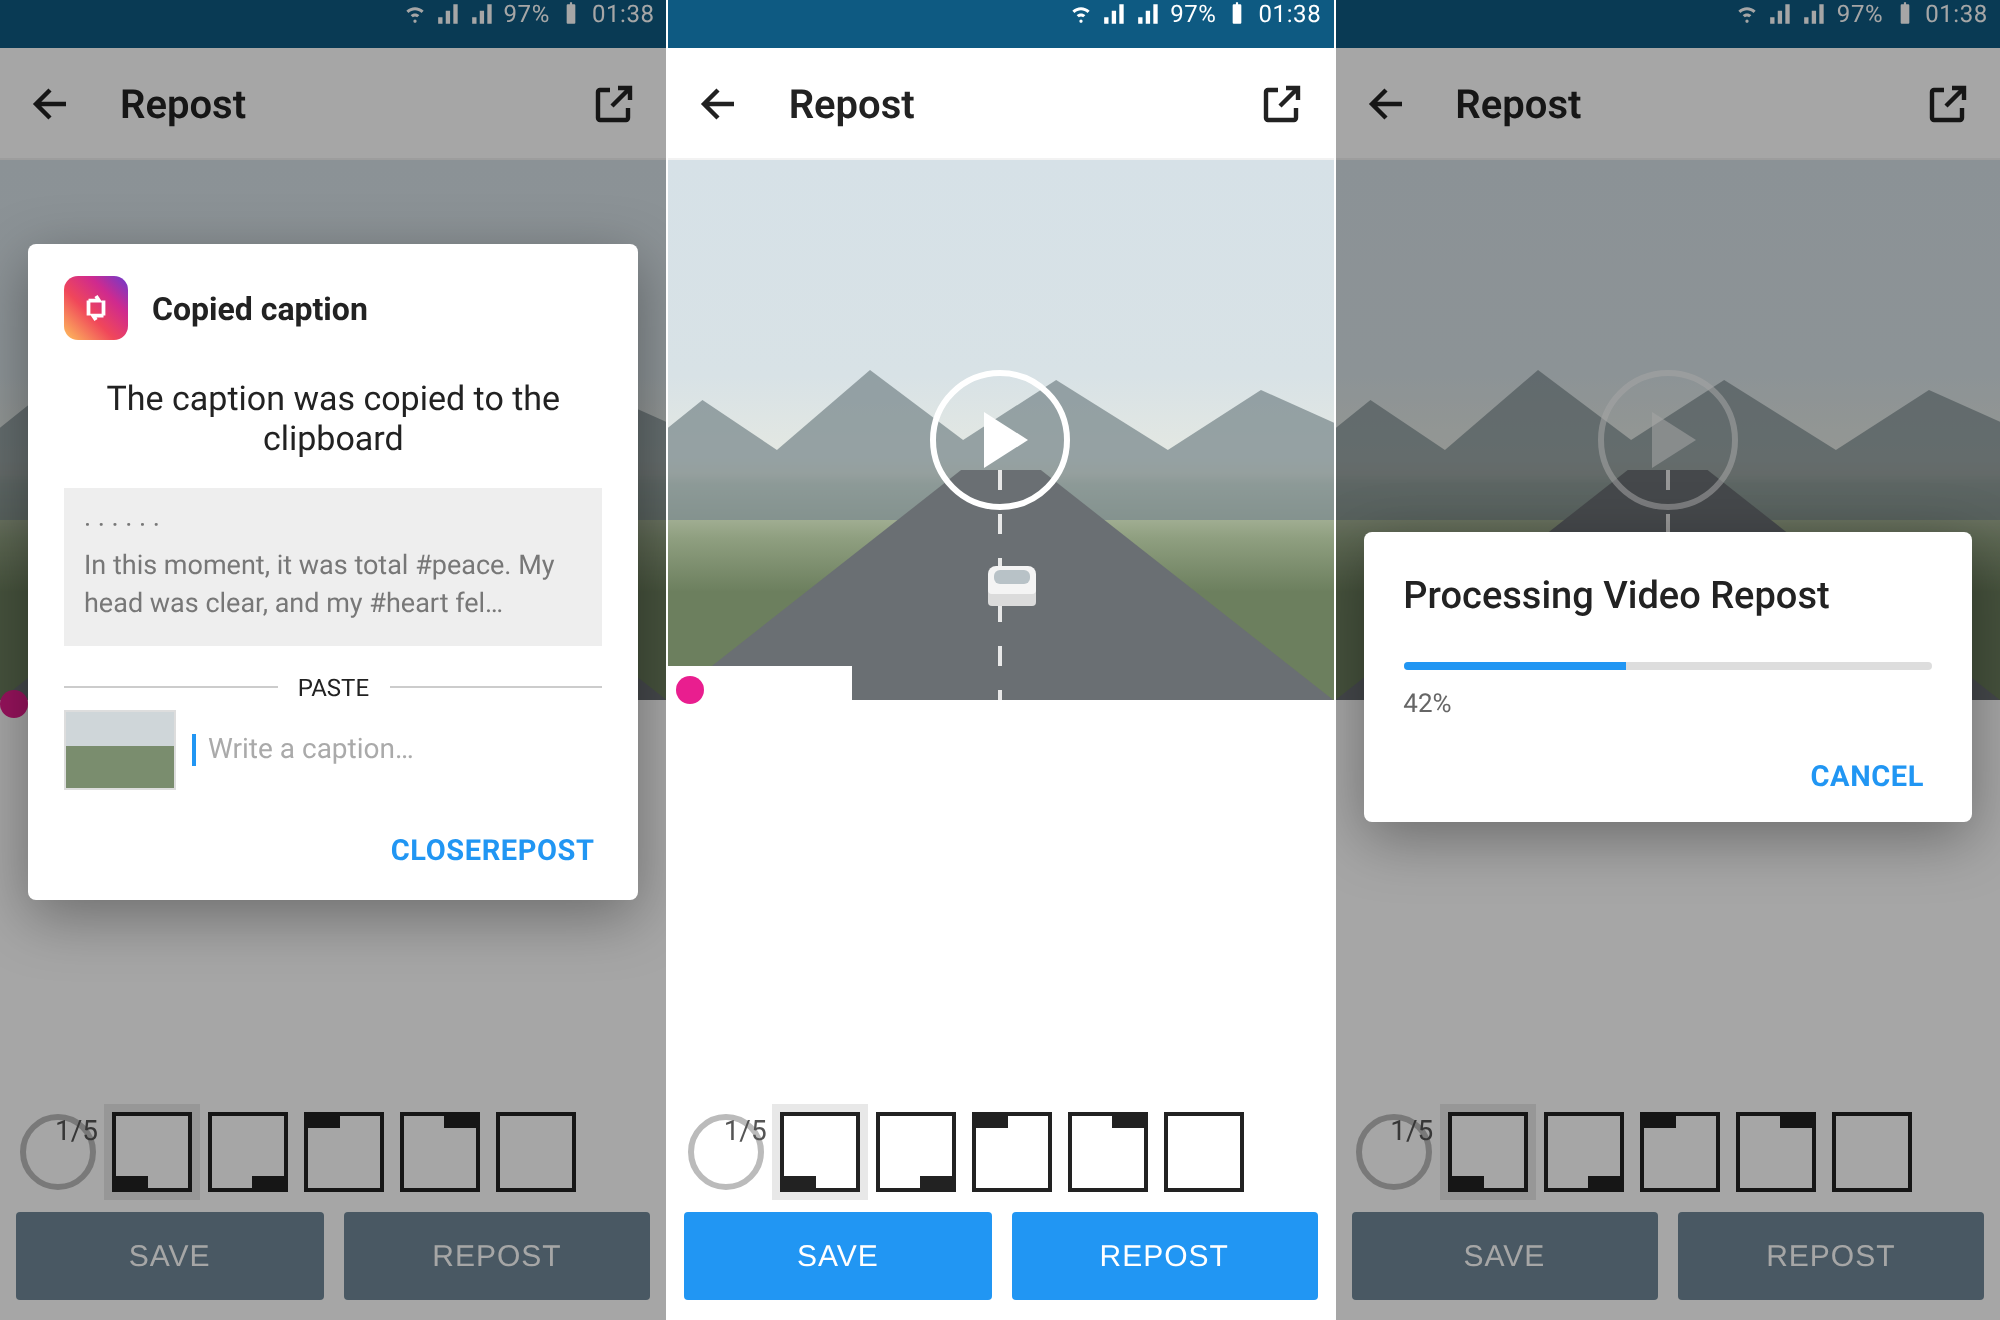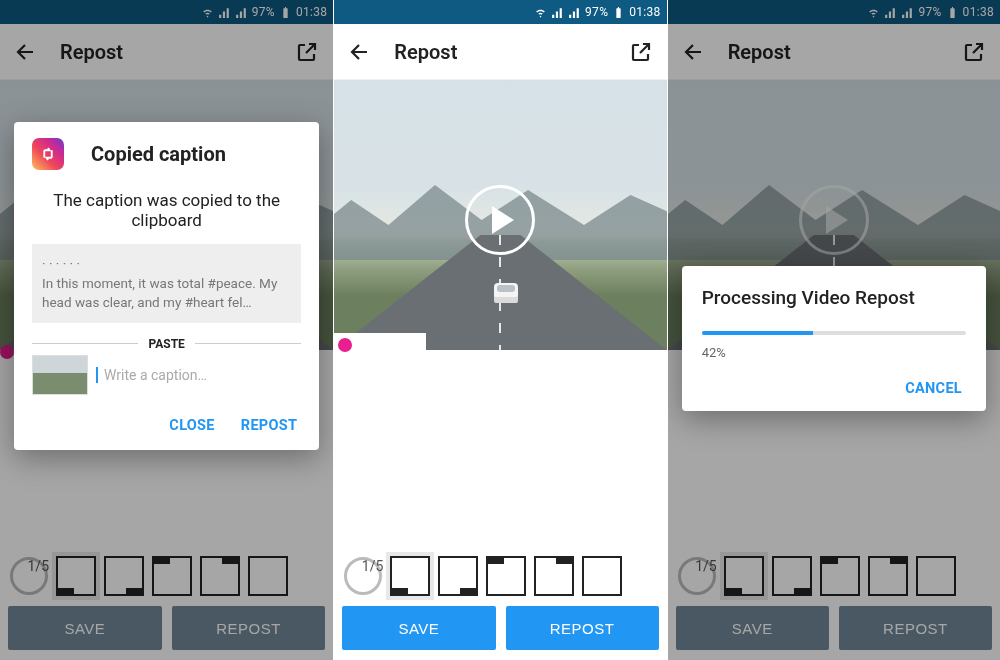--- a/index.html
+++ b/index.html
@@ -2,21 +2,21 @@
 <html><head>
 <meta charset="utf-8">
 <style>
   * { box-sizing: border-box; margin: 0; padding: 0; }
   html, body { width: 1000px; height: 660px; overflow: hidden; font-family: Roboto, Arial, sans-serif; }
   body { display: flex; background: #888; }
   .panel { position: relative; width: 333.33px; height: 660px; background: #fff; overflow: hidden; flex: 0 0 333.33px; }
   .panel + .panel { border-left: 1px solid #fff; }
 
   
-  .status-bar { height: 24px; background: #0e5a82; color: #fff; display: flex; align-items: center; justify-content: flex-end; font-size: 12px; padding: 0 6px; gap: 4px; }
+  .status-bar { height: 24px; background: #0e5a82; color: #fff; display: flex; align-items: flex-start; justify-content: flex-end; font-size: 12px; padding: 0 6px; gap: 4px; }
   .status-txt { font-size: 12px; letter-spacing: .3px; }
   .sico { width: 13px; height: 13px; display: inline-block; }
 
   
   .app-bar { height: 56px; background: #fff; display: flex; align-items: center; padding: 0 14px; gap: 22px; border-bottom: 1px solid rgba(0,0,0,.05); }
   .app-bar .title { font-size: 20px; font-weight: 600; color: #222; flex: 1; }
   .icon-btn { width: 24px; height: 24px; color: #222; }
 
   
   .photo { position: absolute; left: 0; right: 0; top: 80px; height: 270px; overflow: hidden; }
@@ -54,31 +54,31 @@
   .dim .app-bar, .dim .bottom, .dim .btn { filter: grayscale(.3); }
   .dim .bottom { background: rgba(255,255,255,.2); }
   .dim .btn { background: #5a8cad; }
   .dim .badge-dot-side { position:absolute; left:0; top:345px; width:14px; height:14px; background:#e91e8f; border-radius:50%; }
 
   
   .dialog { position: absolute; z-index: 10; background: #fff; border-radius: 4px; box-shadow: 0 8px 30px rgba(0,0,0,.35); }
   .d1 { left: 14px; right: 14px; top: 122px; padding: 16px 18px 10px; }
   .d1-head { display: flex; align-items: center; gap: 12px; margin-bottom: 20px; }
   .app-icon { width: 32px; height: 32px; border-radius: 7px; background: linear-gradient(45deg,#fec15d,#f0475a 40%,#cf2a8e 70%,#6a3bcf); display:flex;align-items:center;justify-content:center;color:#fff; }
-  .d1-title { font-weight: 700; font-size: 20px; color: #222; margin-left: 15px; }
+  .d1-title { font-weight: 700; font-size: 16px; color: #222; }
   .d1-msg { text-align: center; font-size: 17px; color: #222; margin: 0 14px 14px; }
   .d1-caption { background: #eee; padding: 10px 10px; font-size: 13.5px; color: #777; line-height: 1.45; margin-bottom: 14px; }
   .d1-hint { text-align: center; font-size: 13.5px; color: #333; margin: 0 18px 18px; }
-  .paste-row { display: flex; align-items: center; font-size: 12px; font-weight: 700; color: #222; margin-bottom: 4px; }
+  .paste-row { display: flex; align-items: center; font-size: 12px; font-weight: 400; color: #222; margin-bottom: 4px; }
   .paste-row .line { flex: 1; height: 1px; background: #ccc; }
   .paste-row .lbl { padding: 0 10px; }
   .thumb-row { display:flex; align-items:center; gap:8px; margin-bottom: 18px; }
   .thumb { width: 56px; height: 40px; background: linear-gradient(#cfd6d9 0 45%, #7a8d6e 45% 100%); border:1px solid #ddd; }
   .write { border-left: 2px solid #2196f3; padding-left: 6px; color: #aaa; font-size: 14px; }
-  .d1-actions { display:flex; justify-content:flex-end; gap: 26px; padding: 4px 4px 6px; }
+  .d1-actions { display:flex; justify-content:flex-end; padding: 4px 4px 6px; }
   .flat { color: #2196f3; font-weight: 700; font-size: 14.5px; letter-spacing: .3px; }
 
   
   .d3 { left: 14px; right: 14px; top: 266px; padding: 20px 20px 10px; }
   .d3-title { font-size: 19px; font-weight: 500; color: #222; margin-bottom: 22px; }
   .bar { height: 4px; background: #ddd; border-radius: 2px; overflow: hidden; margin-bottom: 10px; }
   .bar .fill { height: 100%; background: #2196f3; width: 42%; }
   .pct { font-size: 13px; color: #666; margin-bottom: 16px; }
   .d3-actions { display:flex; justify-content:flex-end; padding: 4px; }
 </style>

